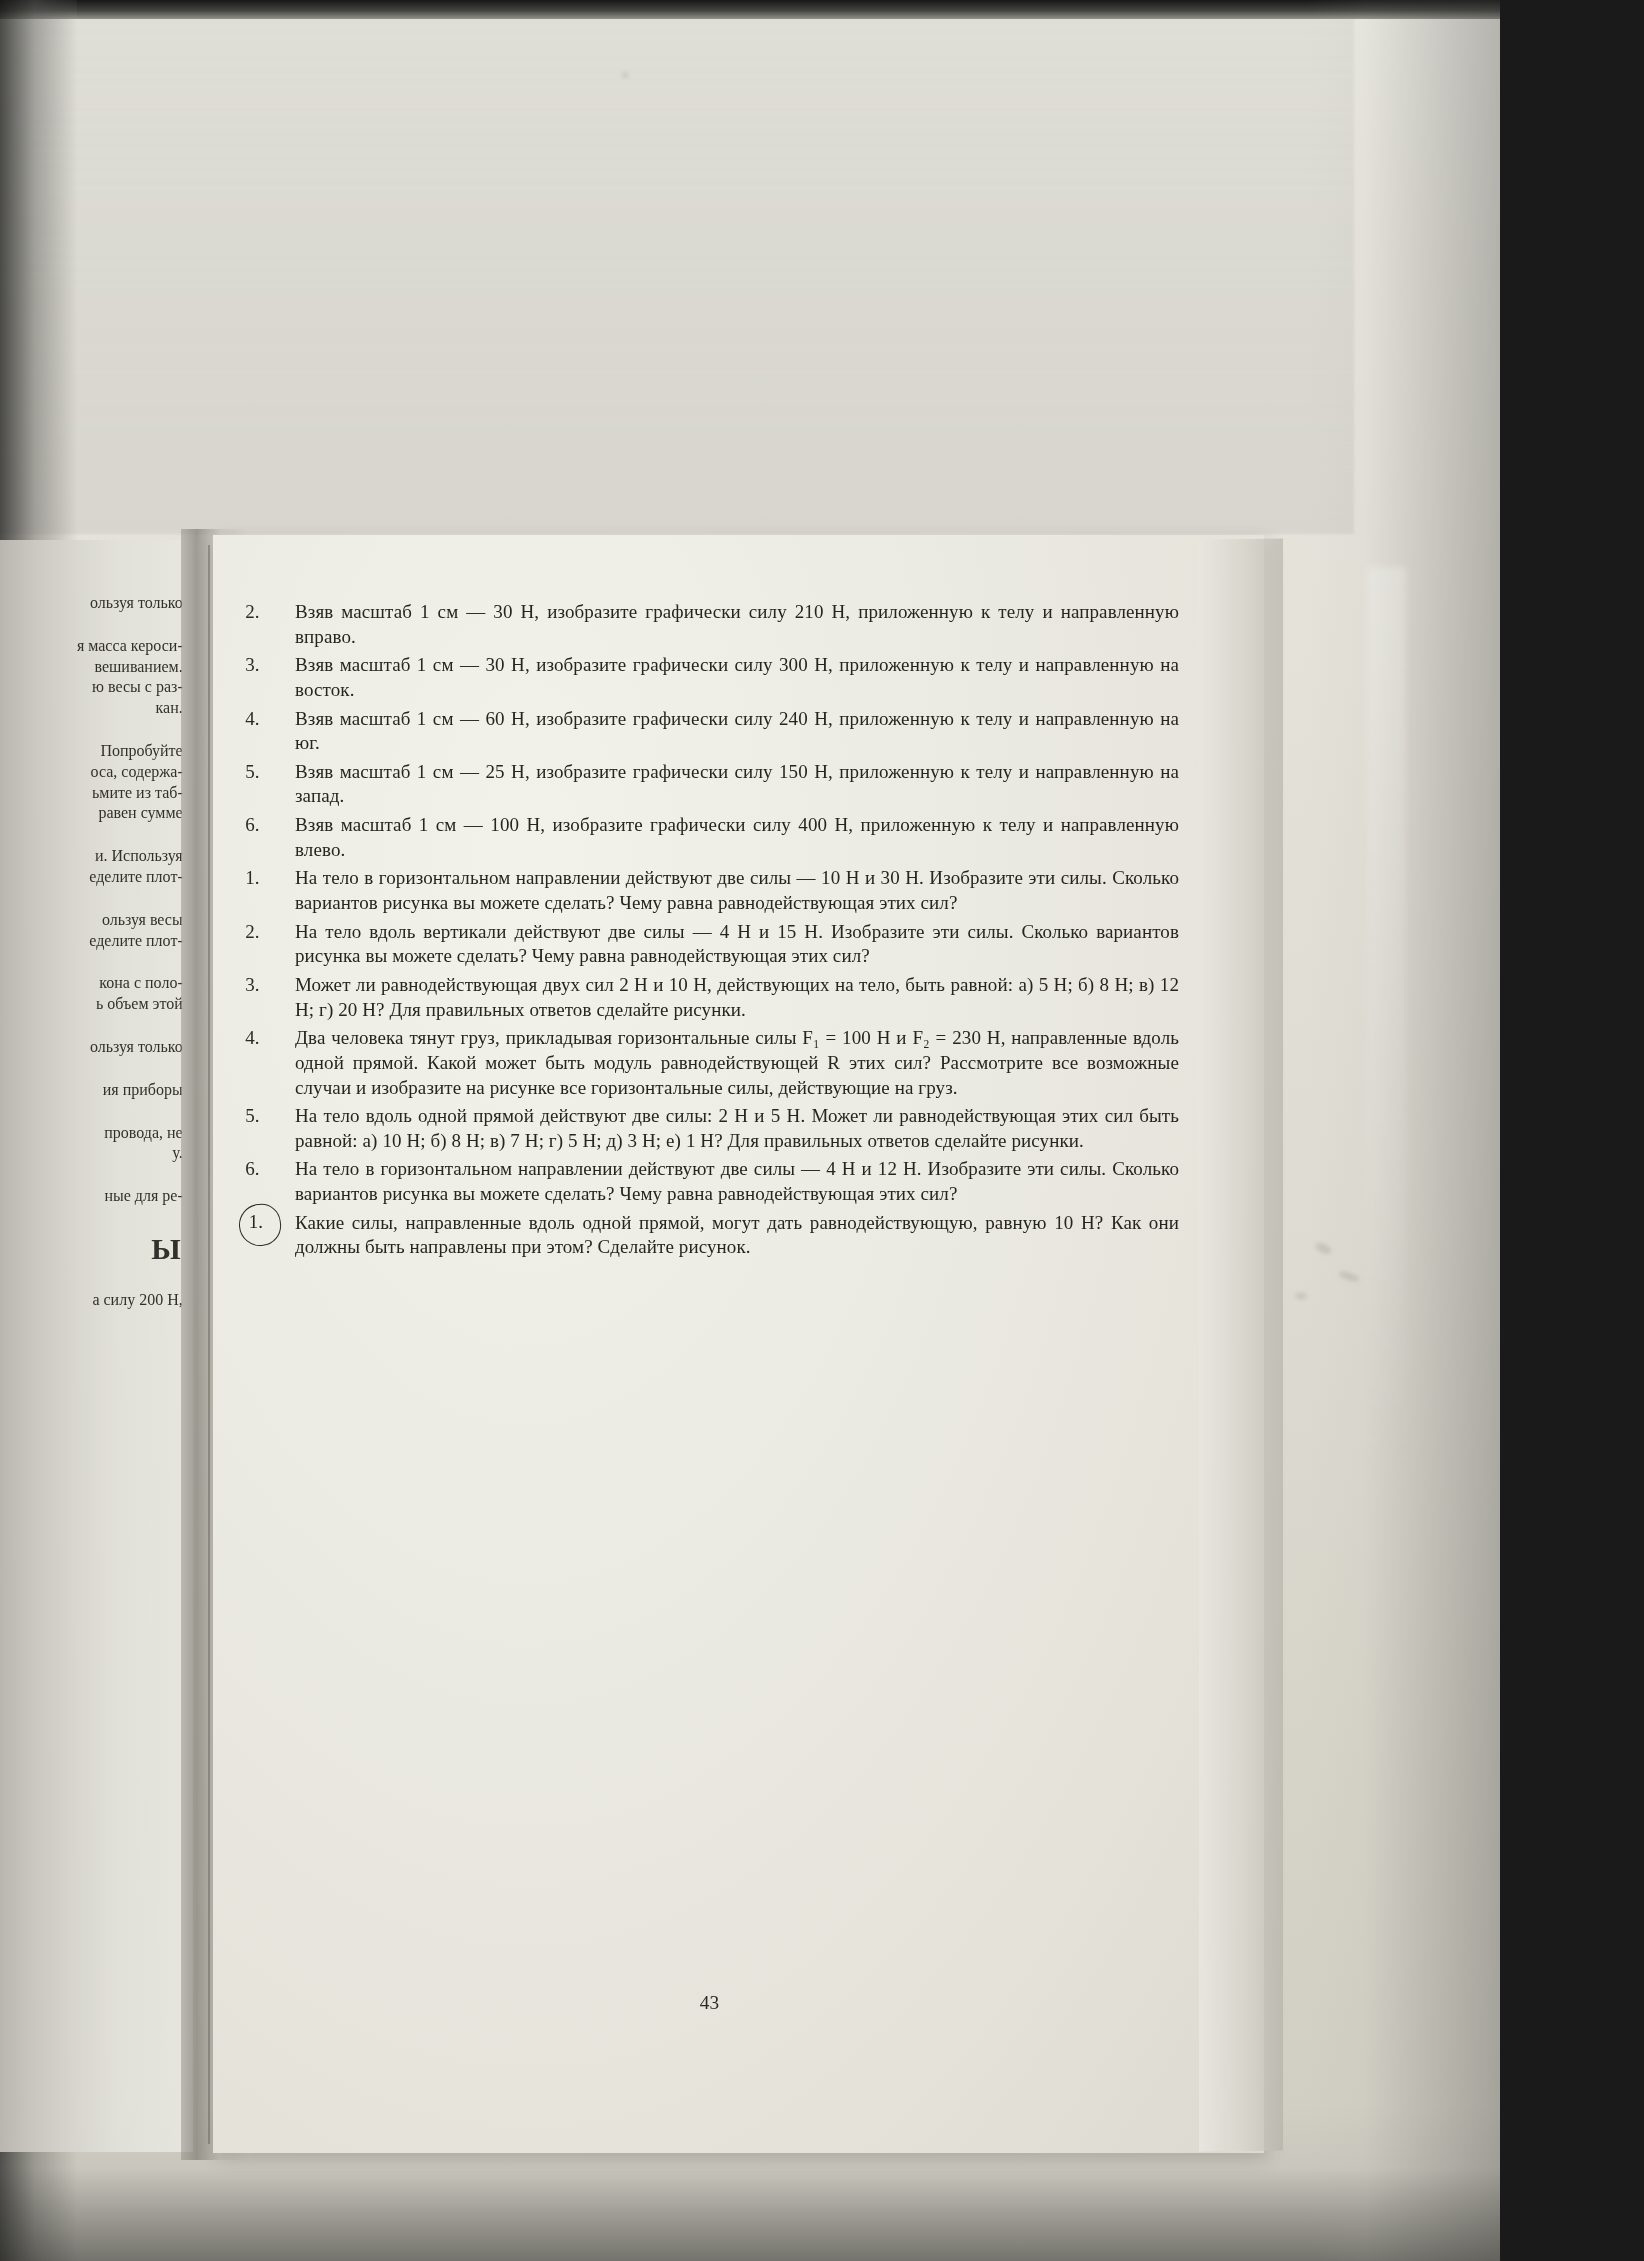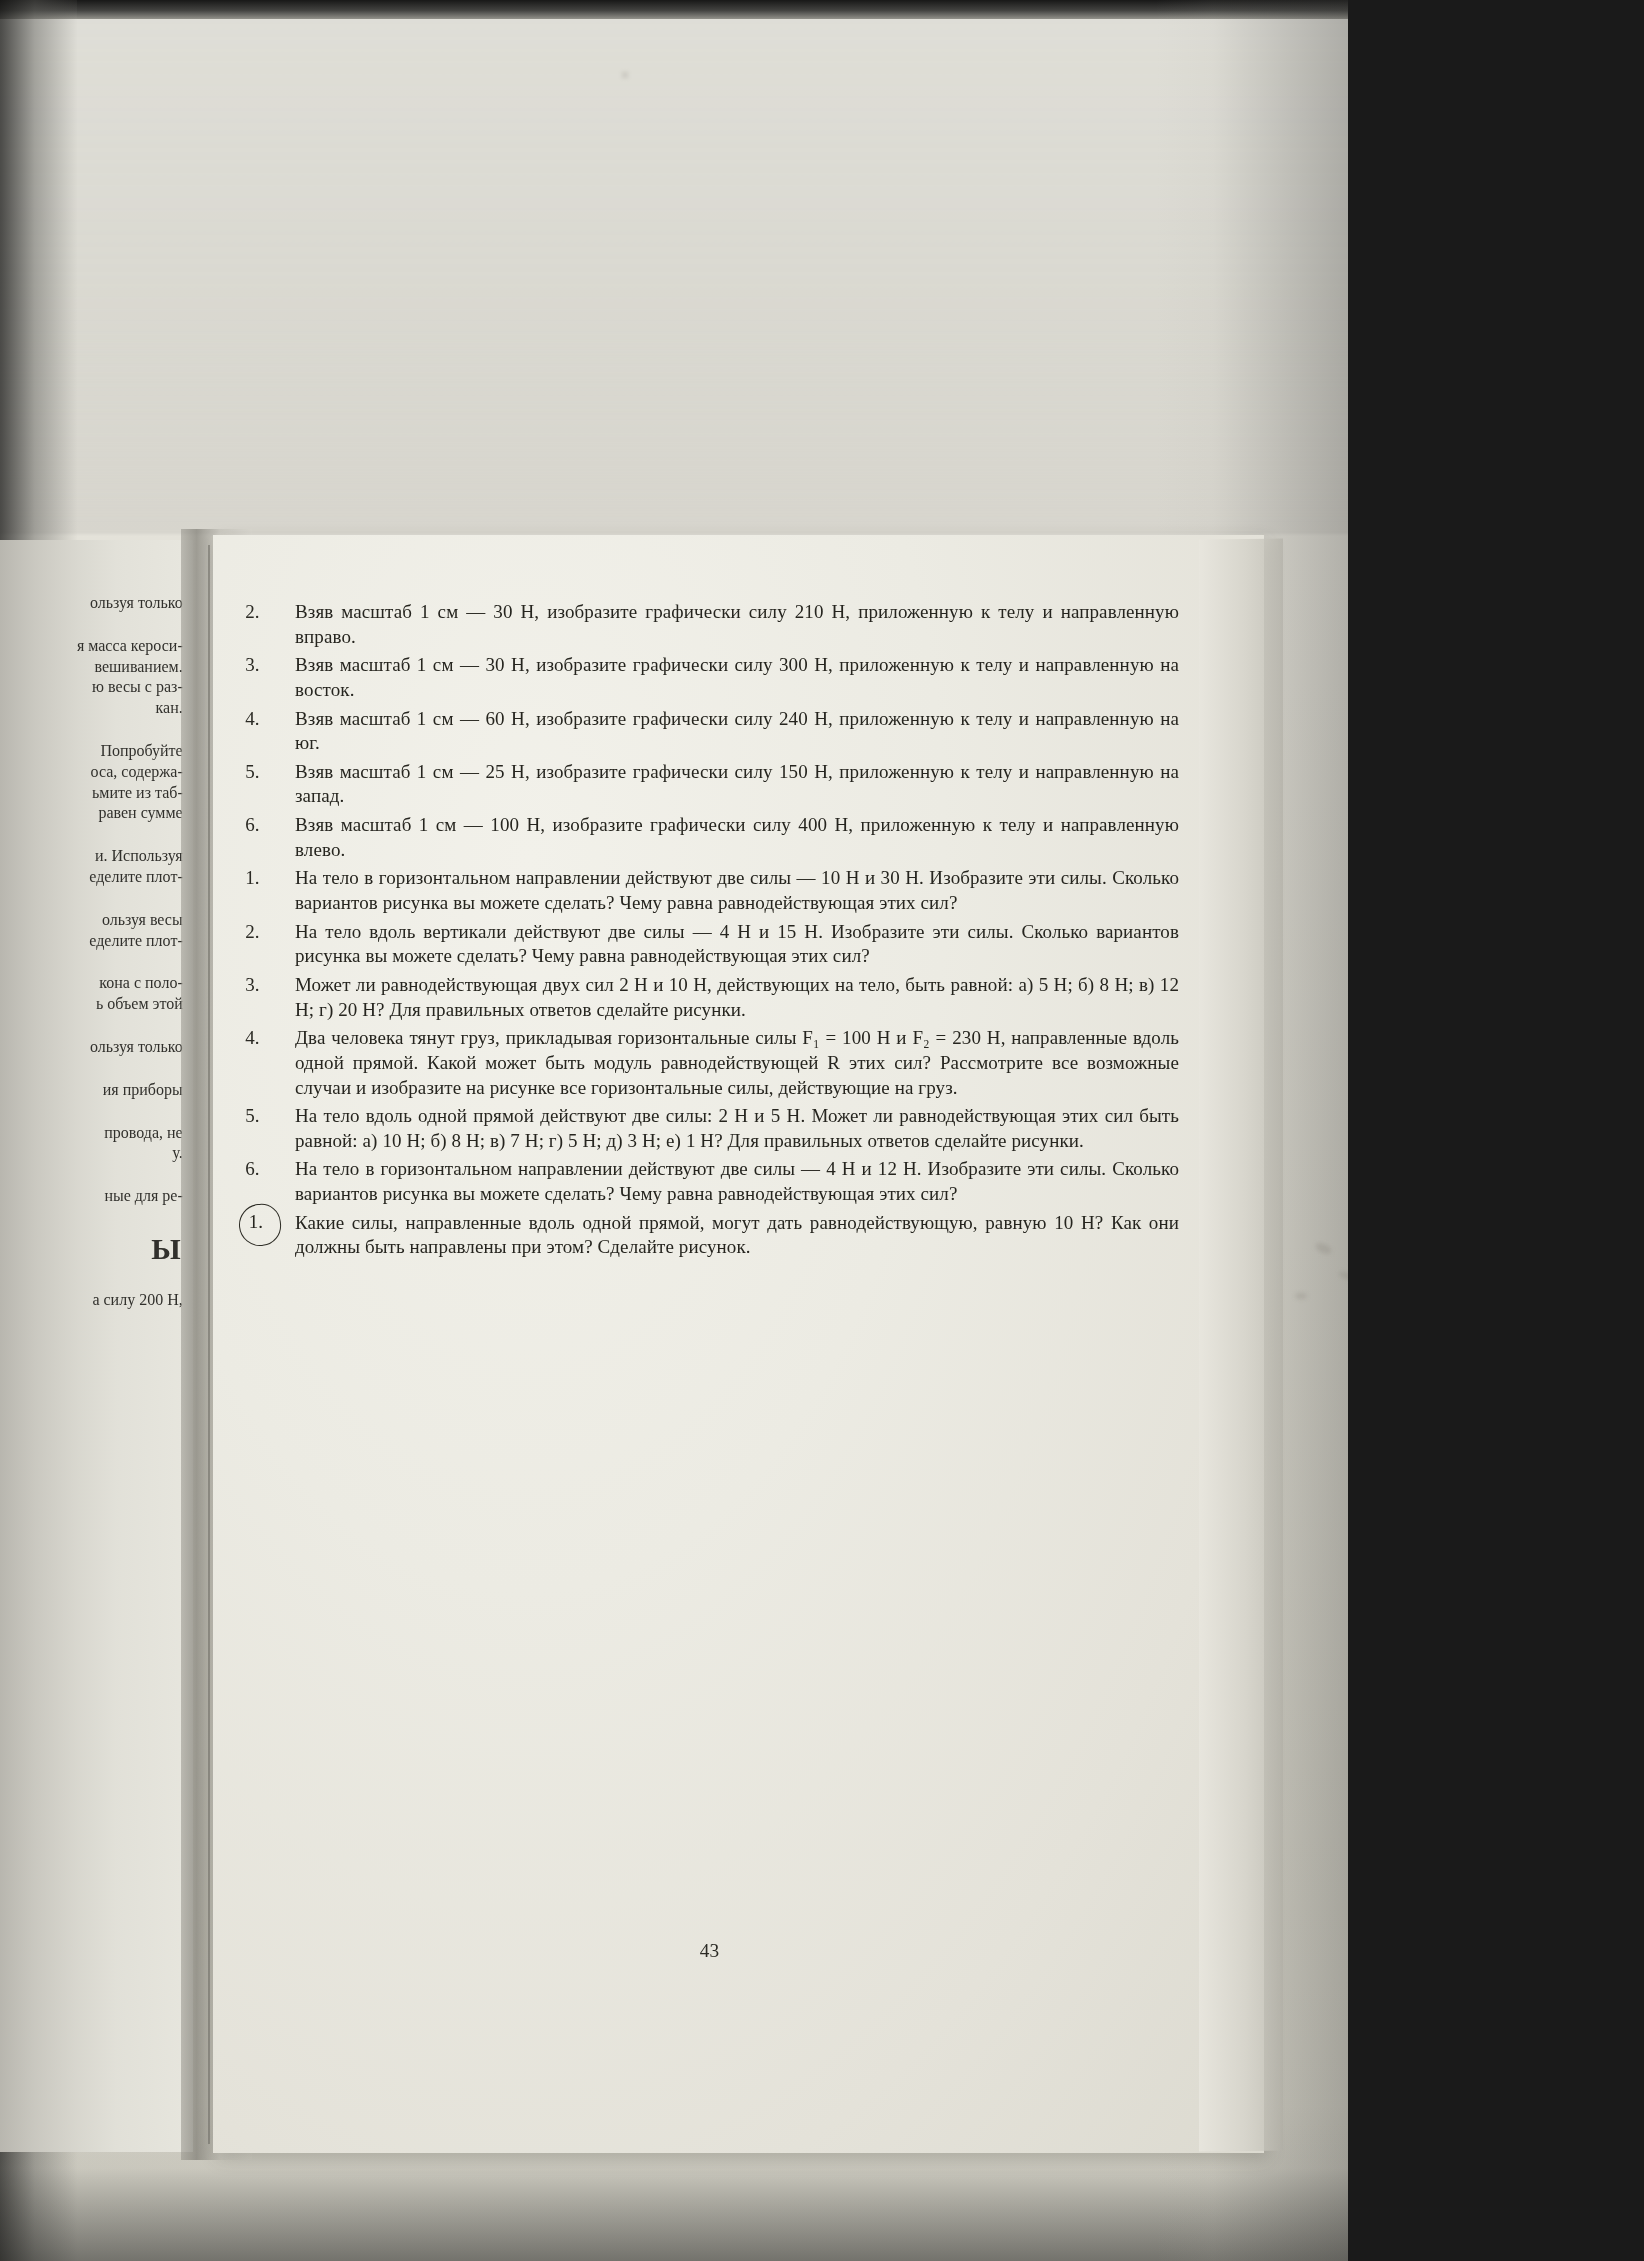--- a/index.html
+++ b/index.html
@@ -2,21 +2,21 @@
 <html lang="ru" style="font-size:10.3px"><head>
 <meta charset="utf-8">
 <style>
   html, body {
     margin: 0;
     padding: 0;
     background: #1a1a1a;
   }
   #page {
     position: relative;
-    width: 1348px;
+    width: 1500px;
     height: 2261px;
     overflow: hidden;
     background: #cfcdc4;
     font-family: "Liberation Serif", serif;
   }
 
   
   .scan-bg {
     position: absolute;
     inset: 0;
@@ -178,21 +178,21 @@
     position: absolute;
     left: 9px;
     top: 5.2px;
     transform: rotate(6deg);
     font-size: 19px;
   }
 
   .page-number {
     position: absolute;
     left: 240px;
-    top: 1940px;
+    top: 1992px;
     width: 939px;
     text-align: center;
     font-size: 19.3px;
     color: #2b2a24;
   }
 
   
   .blotch {
     position: absolute;
     border-radius: 50%;

